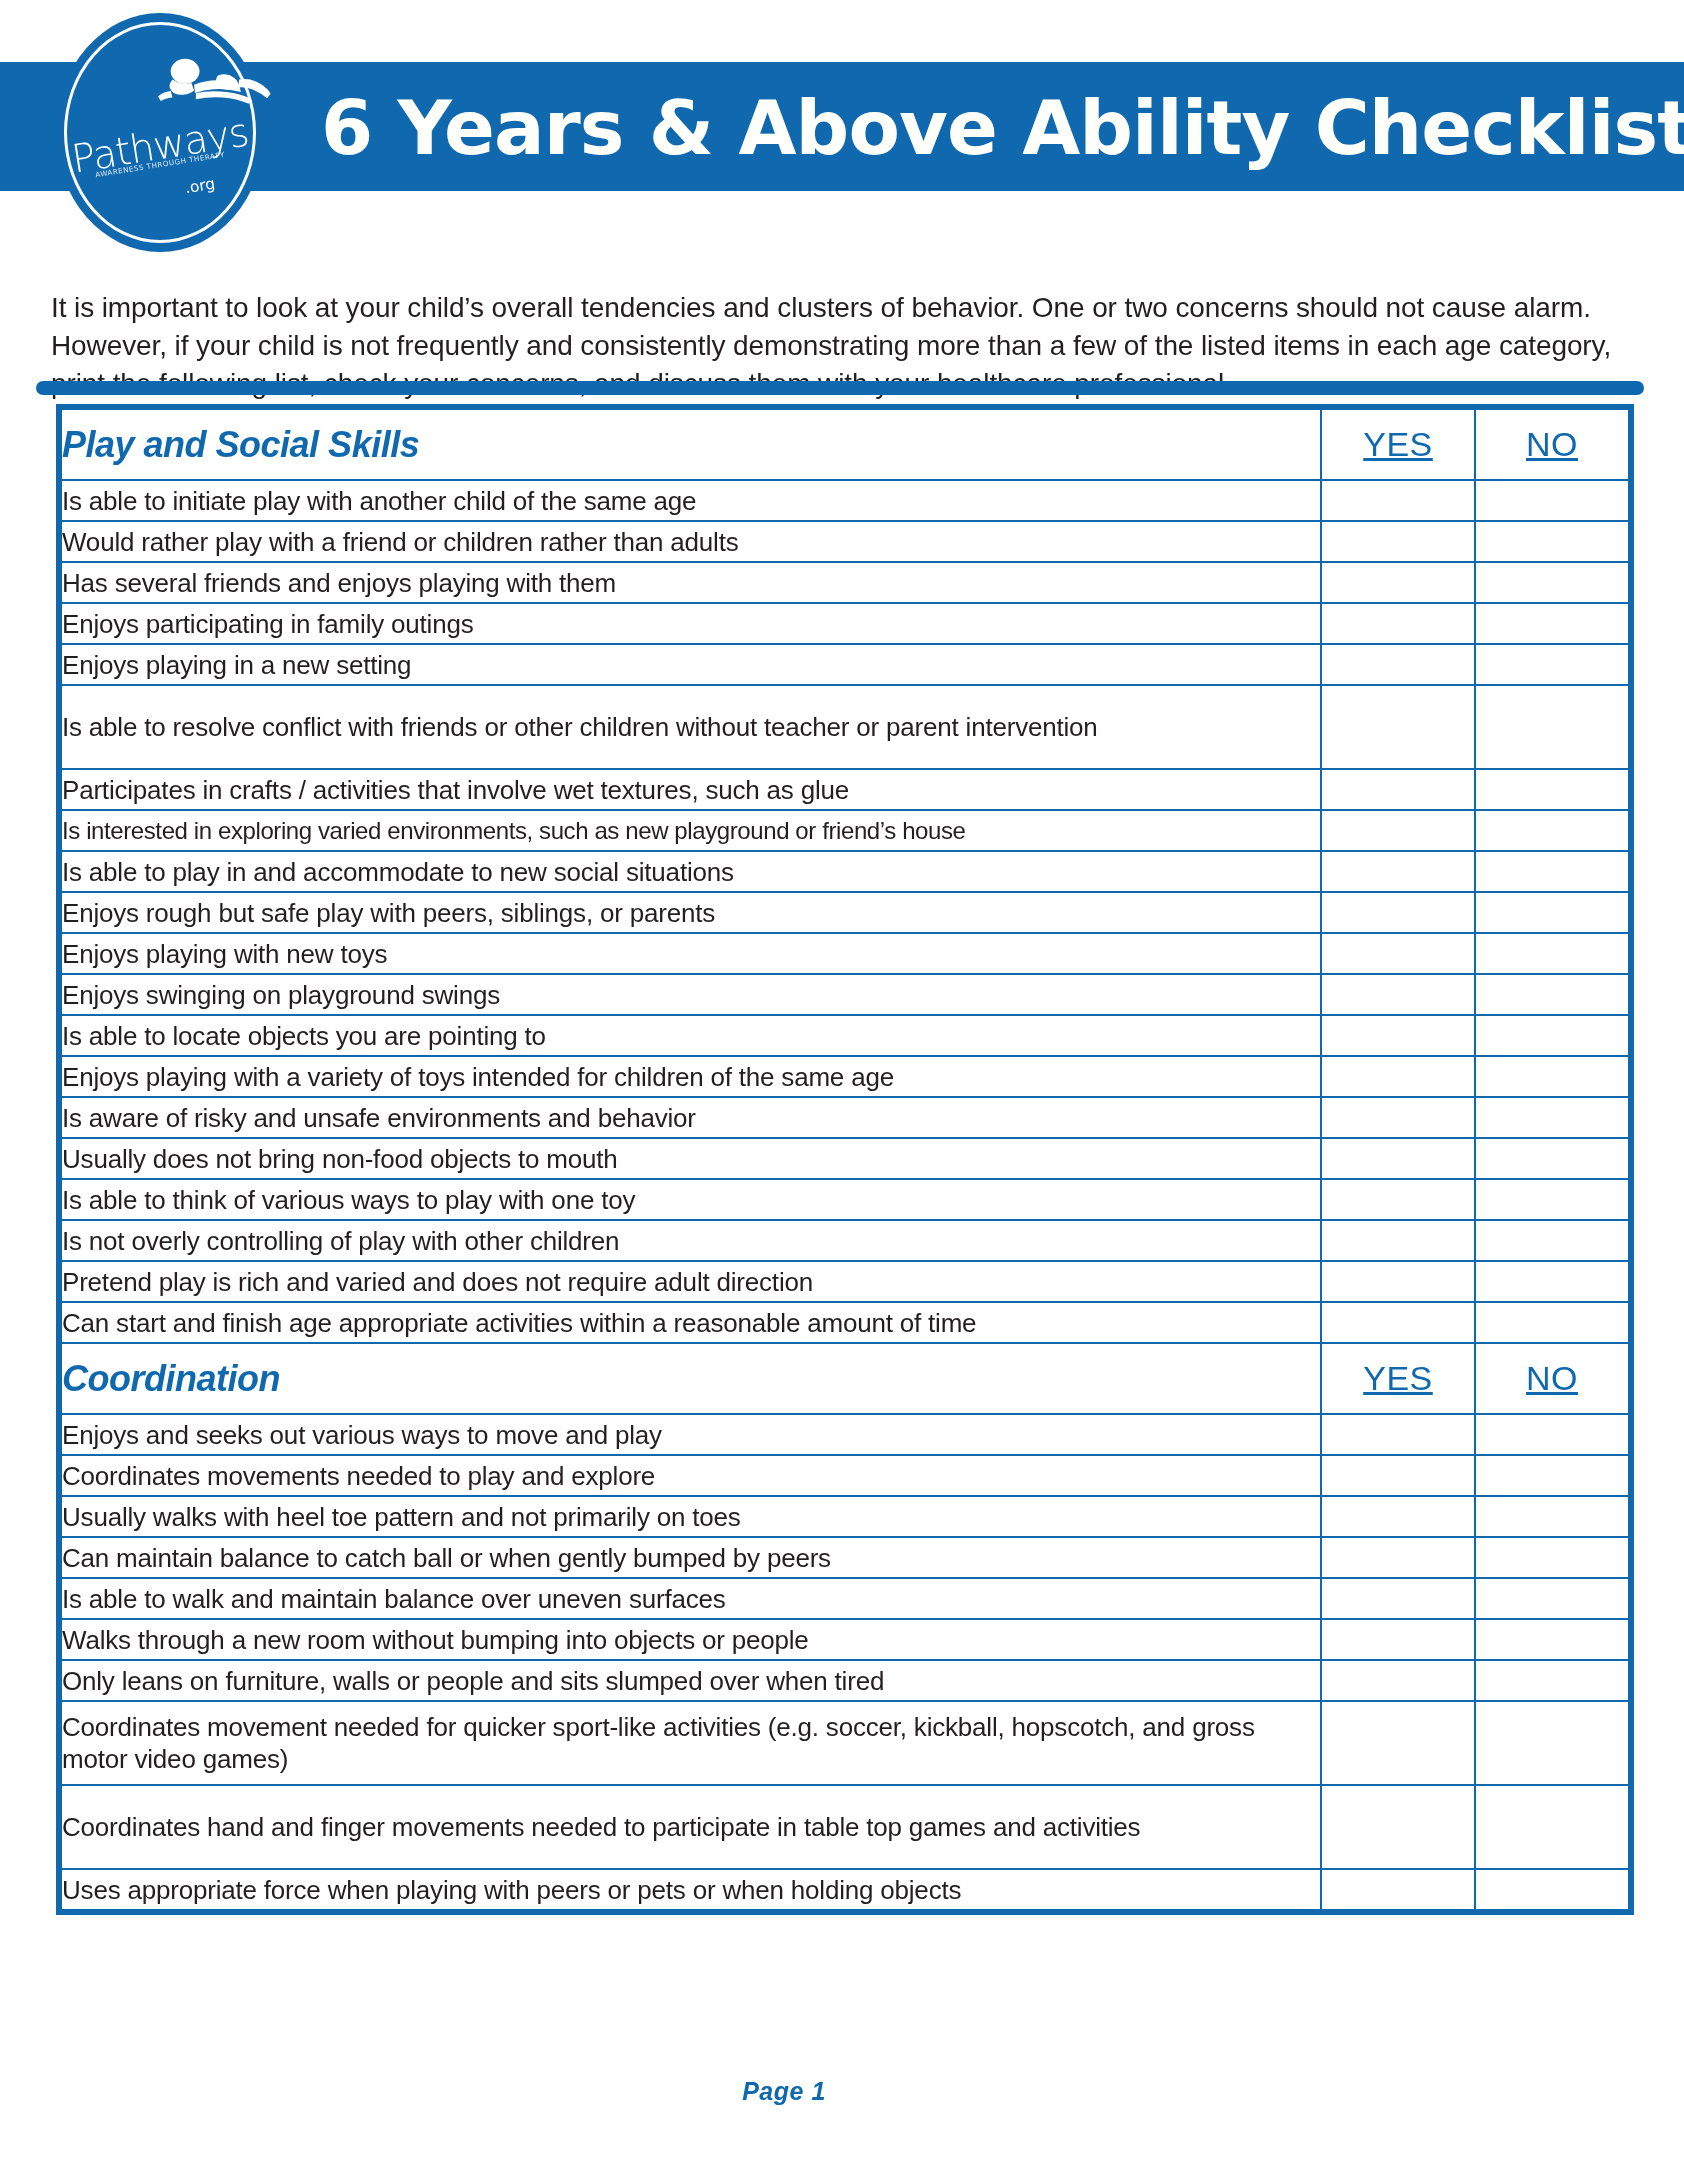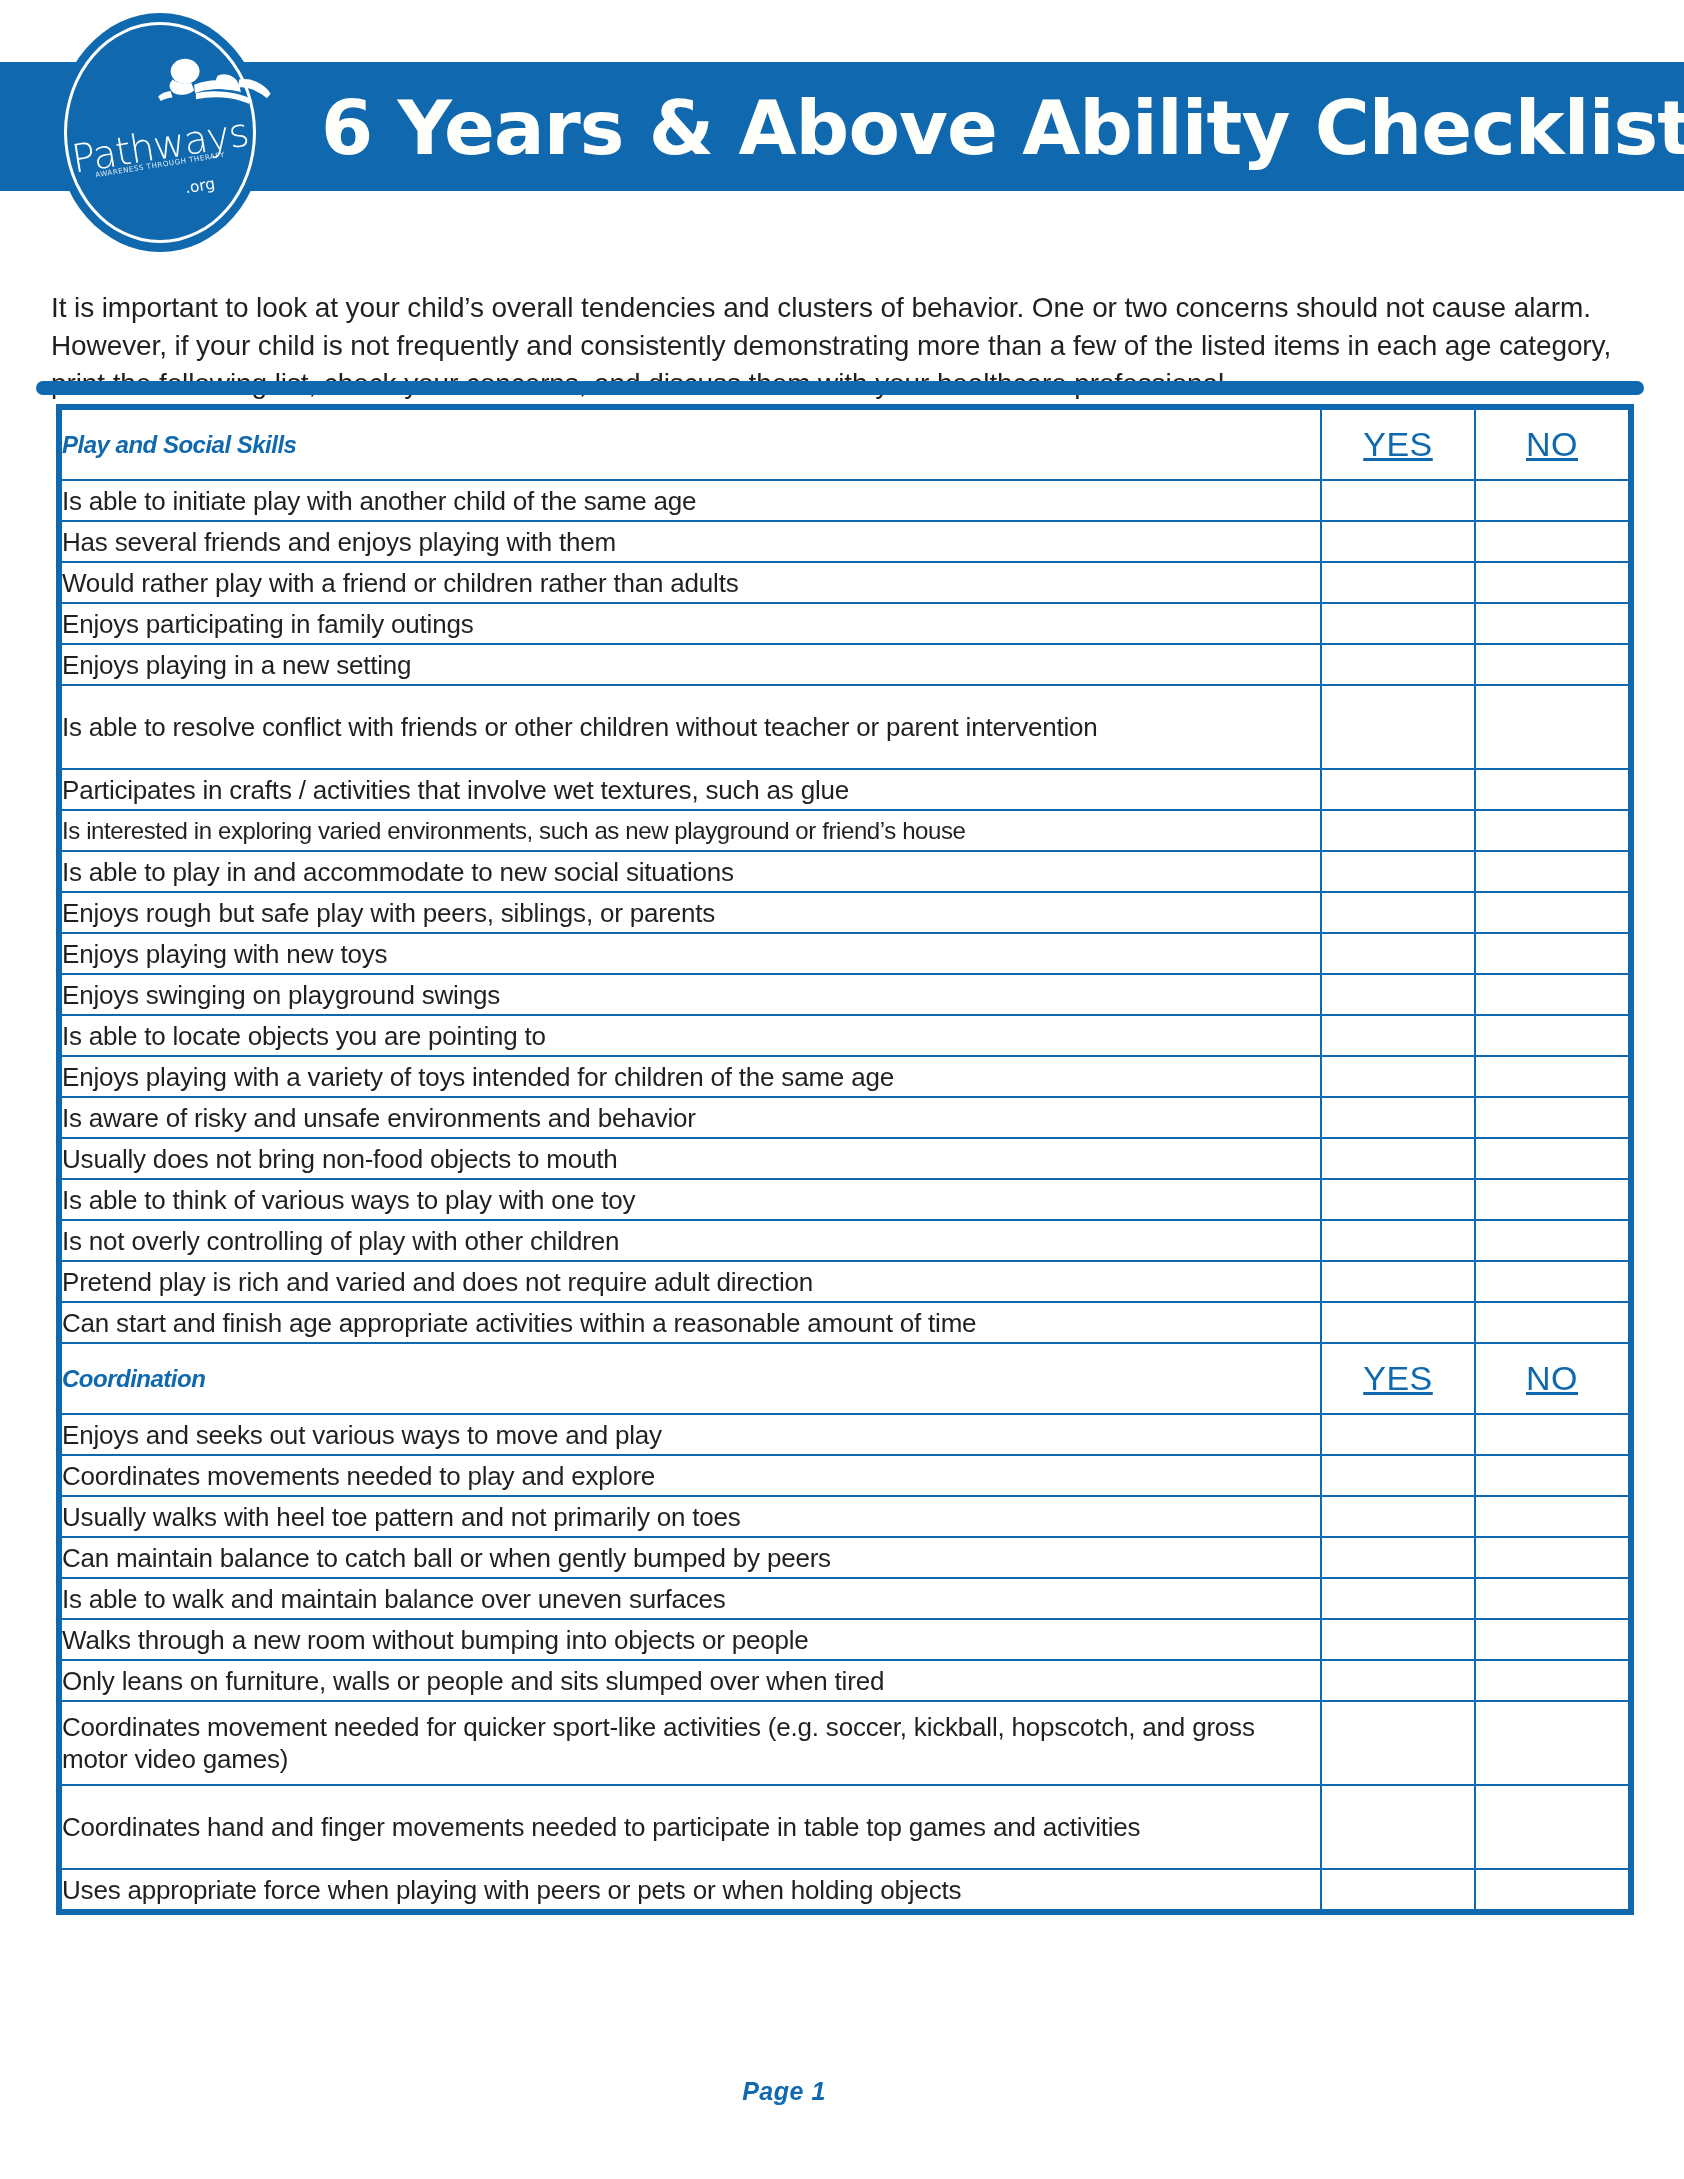--- a/index.html
+++ b/index.html
@@ -153,21 +153,21 @@
   td.c-item.tight { font-size: 24px; letter-spacing: -0.4px; }
   td.c-yes, td.c-no { width: 154px; }
   tr.row td { height: 41px; }
   tr.row-2 td { height: 84px; }
 
   tr.section td {
     height: 71px;
   }
   td.c-section {
     padding-left: 18px;
-    font-size: 24px;
+    font-size: 36px;
     font-weight: bold;
     font-style: italic;
     color: #1069AE;
     letter-spacing: -0.5px;
   }
   td.c-hdr {
     text-align: center;
     font-size: 34px;
     color: #1069AE;
     letter-spacing: 0.5px;
@@ -226,26 +226,26 @@
           <td class="c-section">Play and Social Skills</td>
           <td class="c-hdr c-yes">YES</td>
           <td class="c-hdr c-no">NO</td>
         </tr>
         <tr class="row">
           <td class="c-item">Is able to initiate play with another child of the same age</td>
           <td class="c-yes"></td>
           <td class="c-no"></td>
         </tr>
         <tr class="row">
+          <td class="c-item">Would rather play with a friend or children rather than adults</td>
+          <td class="c-yes"></td>
+          <td class="c-no"></td>
+        </tr>
+        <tr class="row">
           <td class="c-item">Has several friends and enjoys playing with them</td>
-          <td class="c-yes"></td>
-          <td class="c-no"></td>
-        </tr>
-        <tr class="row">
-          <td class="c-item">Would rather play with a friend or children rather than adults</td>
           <td class="c-yes"></td>
           <td class="c-no"></td>
         </tr>
         <tr class="row">
           <td class="c-item">Enjoys participating in family outings</td>
           <td class="c-yes"></td>
           <td class="c-no"></td>
         </tr>
         <tr class="row">
           <td class="c-item">Enjoys playing in a new setting</td>

